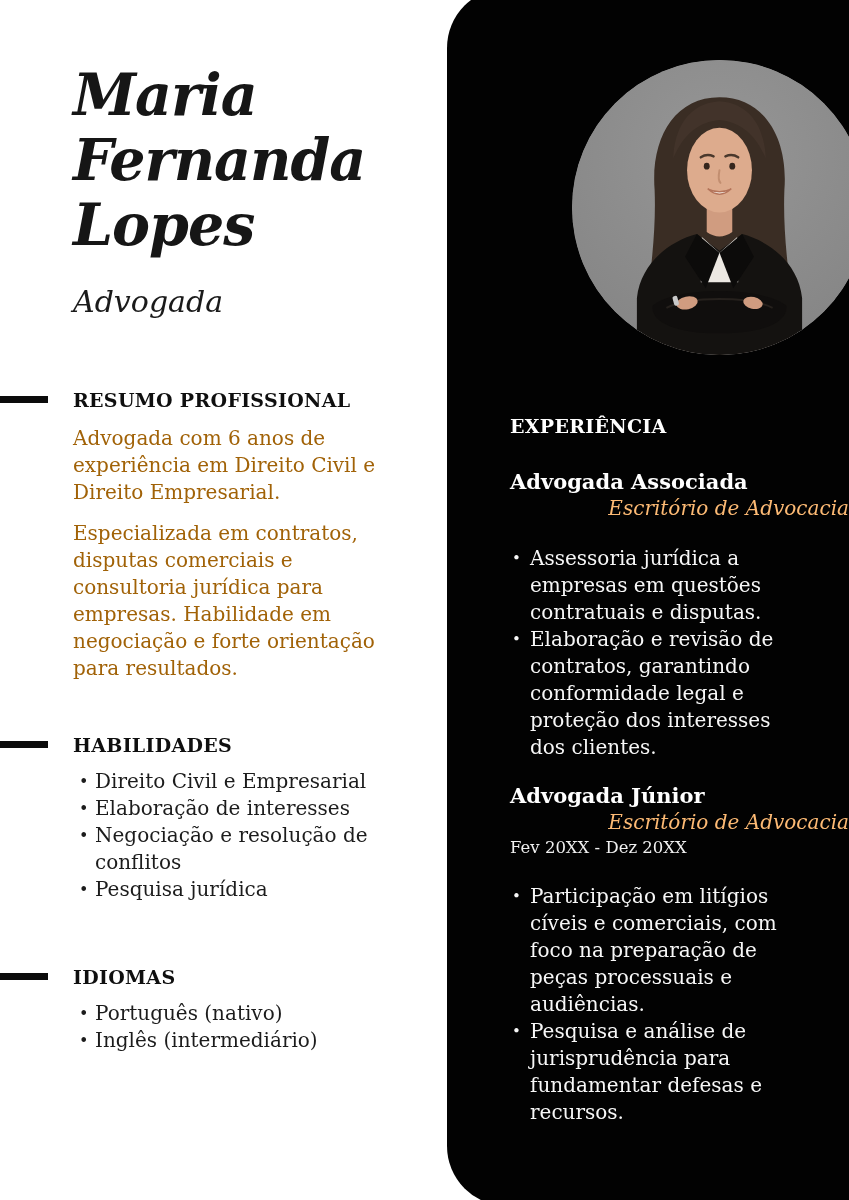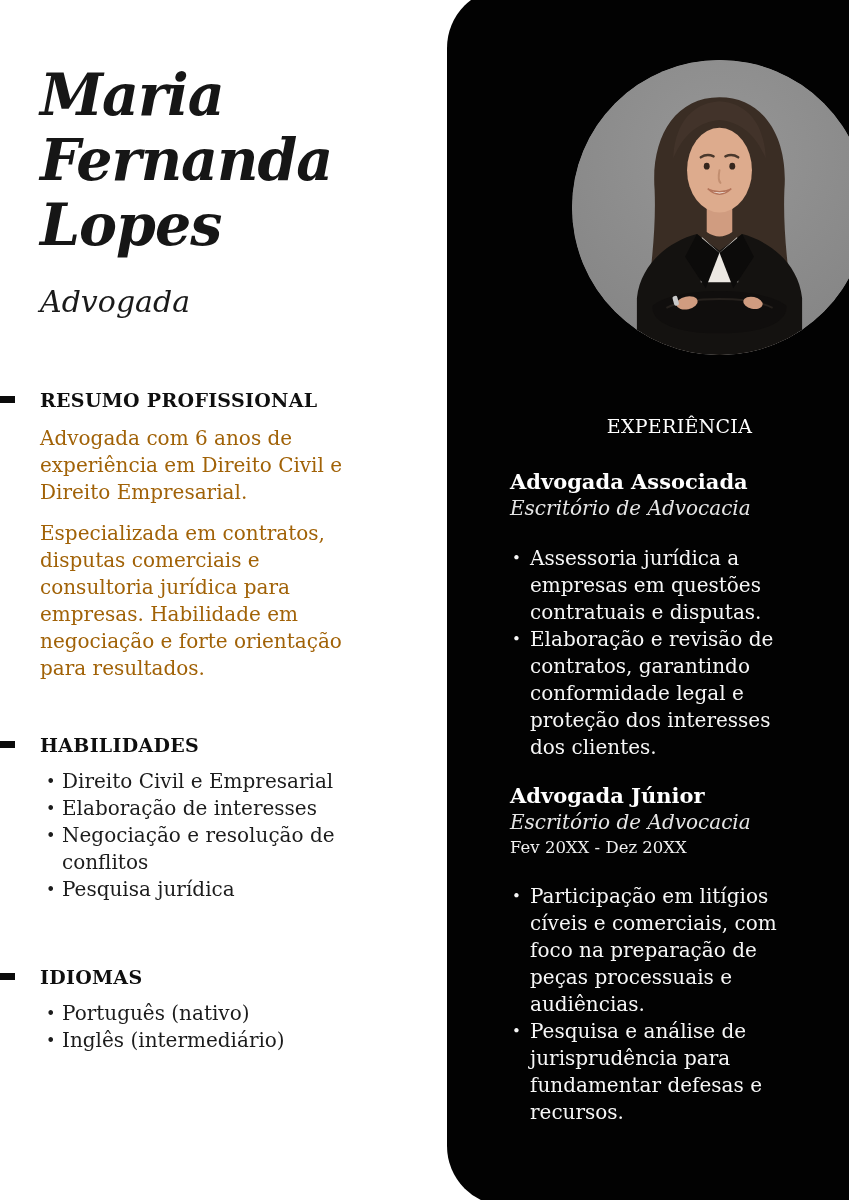--- a/index.html
+++ b/index.html
@@ -4,21 +4,21 @@
 <style>
   * { margin:0; padding:0; box-sizing:border-box; }
   html,body { background:#e8e8e8; }
   .page {
     position:relative; width:849px; height:1200px;
     background:#ffffff; overflow:hidden; margin:0 auto;
     font-family:"DejaVu Serif", serif; color:#111111;
   }
 
   
-  .left-col { position:absolute; left:0; top:0; width:447px; height:1200px; padding:62px 40px 0 40px; }
+  .left-col { position:absolute; left:0; top:0; width:447px; height:1200px; padding:62px 40px 0 73px; }
   .name { font-size:57px; line-height:65px; font-weight:700; font-style:italic; letter-spacing:-1px; color:#161616; }
   .name span { display:block; }
   .job-title { margin-top:27px; font-size:30px; font-style:italic; color:#1a1a1a; }
 
   .section { position:relative; }
   .sec-head { position:relative; font-size:19px; font-weight:700; letter-spacing:.3px; color:#0f0f0f; }
   .rule { position:absolute; left:-80px; top:7px; width:55px; height:7px; background:#0b0b0b; }
 
   .sec-resumo   { margin-top:70px; }
   .sec-skills   { margin-top:52px; }
@@ -36,26 +36,26 @@
     background:#020202; border-radius:60px 0 0 60px; color:#ffffff;
   }
   .panel-inner { padding:72px 0 0 63px; }
 
   .photo {
     width:295px; height:295px; border-radius:50%; overflow:hidden;
     margin-left:62px; background:#8c8c8c;
   }
   .photo svg { display:block; width:100%; height:100%; }
 
-  .exp-head { margin-top:60px; font-size:19px; font-weight:400; letter-spacing:.3px; color:#ffffff;text-align:center; }
+  .exp-head { margin-top:60px; font-size:19px; font-weight:700; letter-spacing:.3px; color:#ffffff; }
 
   .job { margin-top:32px; }
   .job + .job { margin-top:22px; }
   .job-name { font-size:21px; font-weight:700; line-height:26px; color:#ffffff; }
-  .job-company { font-size:20px; font-style:italic; line-height:26px; color:#e5e5e5; }
+  .job-company { font-size:20px; font-style:italic; line-height:26px; color:#fdba74;text-align:right; }
   .job-dates { margin-top:2px; font-size:16.5px; line-height:22px; color:#f0f0f0; }
 
   .jlist { list-style:none; margin-top:24px; }
   .jlist li { display:flex; width:278px; font-size:20px; line-height:27px; color:#f7f7f7; }
   .jlist .dot { width:20px; flex:0 0 20px; padding-left:2px; font-size:15px; }
   .jlist .li-text { flex:1; }
 </style>
 </head>
 <body>
 

